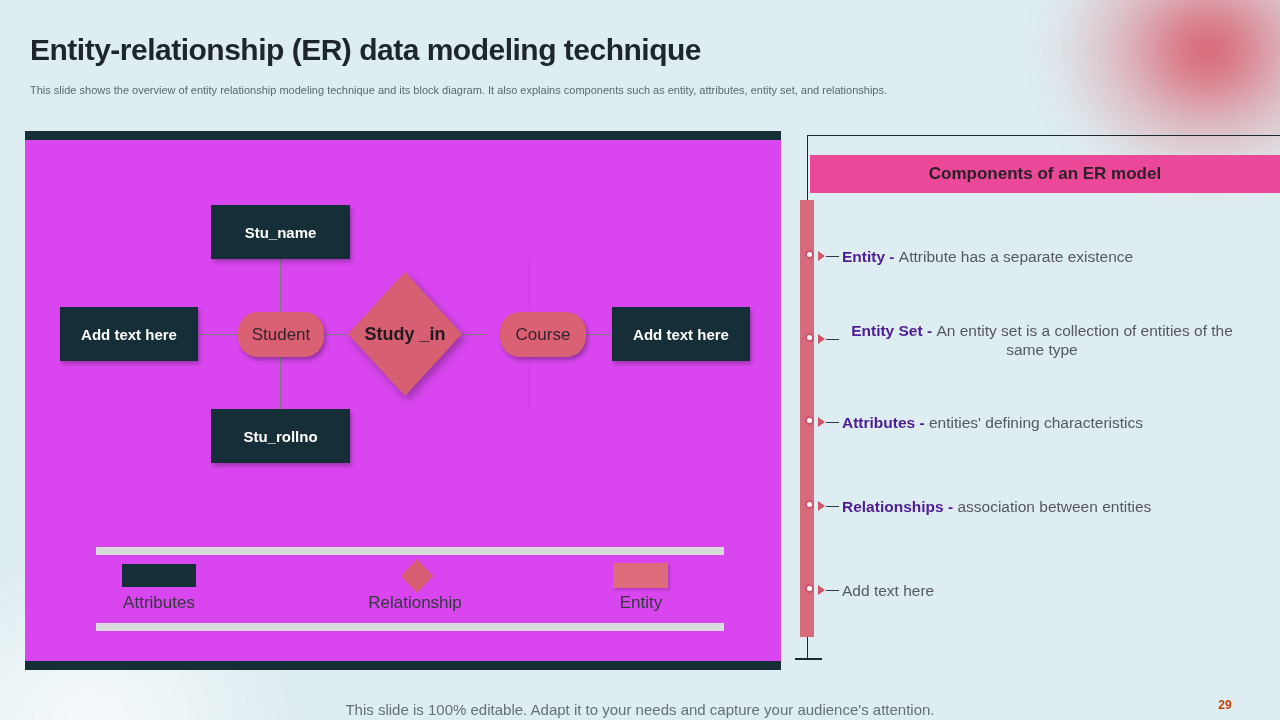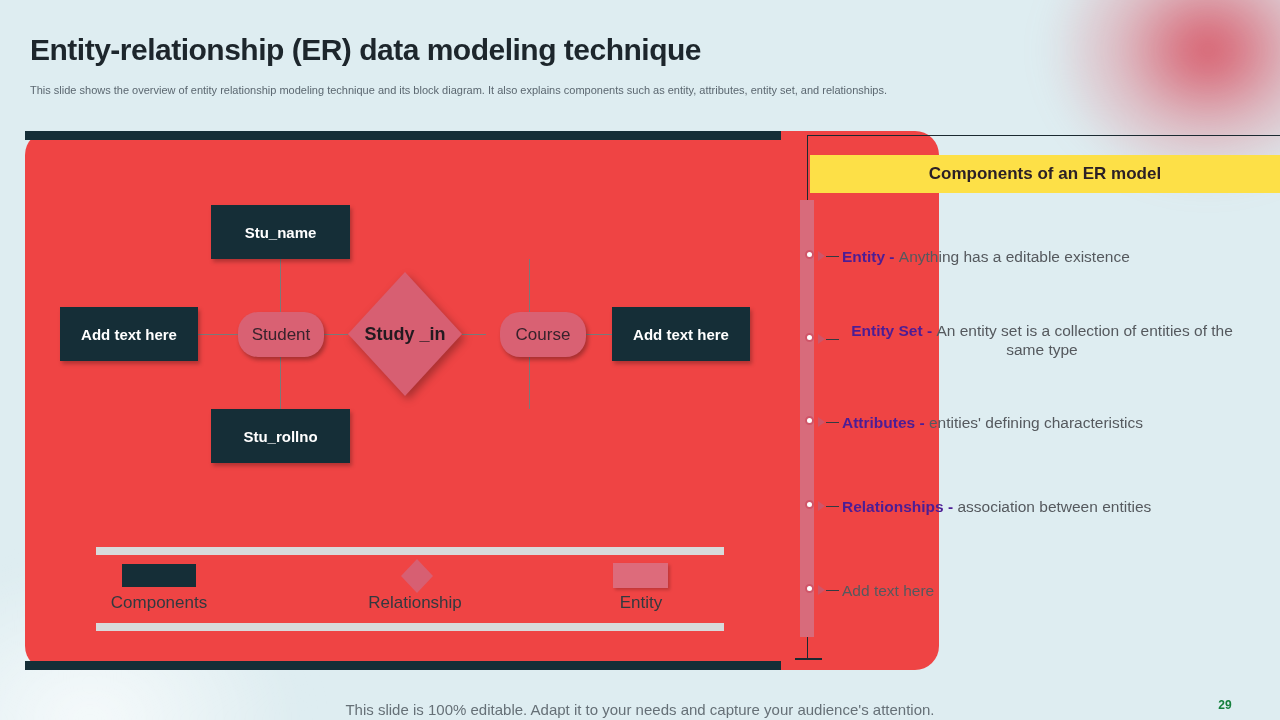--- a/index.html
+++ b/index.html
@@ -27,23 +27,22 @@
     position:absolute; left:30px; top:33px; width:900px;
     font-size:30px; font-weight:bold; letter-spacing:-0.5px; color:#1d262c;
   }
   .slide-subtitle {
     position:absolute; left:30px; top:84px; width:900px;
     font-size:11px; color:#5b6770;
   }
 
   
   .panel {
-    position:absolute; left:25px; top:131px; width:914px; height:539px;
-    background:#ef4444;
-    border-radius:24px;
+    position:absolute; left:25px; top:131px; width:756px; height:539px;
+    background:#d946ef;
   }
   .panel .bar-top, .panel .bar-bottom {
     position:absolute; left:0; width:756px; height:9px; background:#152e37;
   }
   .panel .bar-top { top:0; }
   .panel .bar-bottom { bottom:0; }
 
   .node-dark {
     position:absolute; background:#152e37; color:#ffffff;
     font-size:15px; font-weight:bold;
@@ -88,21 +87,21 @@
   .legend-label {
     position:absolute; top:462px; font-size:17px; color:#33393f; text-align:center;
   }
 
   
   .rp-topline { position:absolute; left:807px; top:135px; width:473px; height:1px; background:#1b2a31; }
   .rp-vline  { position:absolute; left:807px; top:135px; width:1px; height:524px; background:#1b2a31; }
   .rp-endcap { position:absolute; left:795px; top:658px; width:27px; height:2px; background:#1b2a31; }
   .rp-banner {
     position:absolute; left:810px; top:155px; width:470px; height:38px;
-    background:#fde047; color:#2b2026;
+    background:#ec4899; color:#2b2026;
     display:flex; align-items:center; justify-content:center;
     font-size:17px; font-weight:bold;
   }
   .rp-rail {
     position:absolute; left:800px; top:200px; width:14px; height:437px;
     background:#d86b7b;
   }
   .rp-item { position:absolute; left:800px; width:470px; }
   .rp-marker-circle {
     position:absolute; left:5px; top:3px; width:9px; height:9px;
@@ -120,21 +119,21 @@
     margin-left:42px; width:400px; font-size:15.5px; line-height:19px; color:#55595e;
   }
   .rp-text b { color:#4c1d95; }
 
   .footer-note {
     position:absolute; left:0; top:701px; width:1280px; text-align:center;
     font-size:15px; color:#667077;
   }
   .page-number {
     position:absolute; left:1205px; top:698px; width:40px; text-align:center;
-    font-size:12px; font-weight:bold; color:#15803d;
+    font-size:12px; font-weight:bold; color:#c2410c;
   }
 </style>
 </head>
 <body>
 
 <div class="blob-pink"></div>
 <div class="blob-white"></div>
 
 <h1 class="slide-title">Entity-relationship (ER) data modeling technique</h1>
 <p class="slide-subtitle">This slide shows the overview of entity relationship modeling technique and its block diagram. It also explains components such as  entity, attributes, entity set, and relationships.</p>
@@ -163,37 +162,37 @@
 
   <div class="diamond-wrap">
     <div class="diamond">Study _in</div>
   </div>
 
   <div class="legend-bar" style="top:416px;"></div>
   <div class="legend-bar" style="top:492px;"></div>
   <div class="legend-swatch-dark"></div>
   <div class="legend-diamond"></div>
   <div class="legend-swatch-pink"></div>
-  <div class="legend-label" style="left:84px; width:100px;">Components</div>
+  <div class="legend-label" style="left:84px; width:100px;">Attributes</div>
   <div class="legend-label" style="left:330px; width:120px;text-align:center;">Relationship</div>
   <div class="legend-label" style="left:566px; width:100px;">Entity</div>
 </div>
 
 <div class="rp-topline"></div>
 <div class="rp-vline"></div>
 <div class="rp-endcap"></div>
 
 <div class="rp-banner">Components of an ER model</div>
 <div class="rp-rail"></div>
 
 <div class="rp-item" style="top:247px;">
   <span class="rp-marker-circle"></span>
   <span class="rp-marker-arrow"></span>
   <span class="rp-marker-line"></span>
-  <div class="rp-text"><b>Entity - </b><span>Anything has a editable existence</span></div>
+  <div class="rp-text"><b>Entity - </b><span>Attribute has a separate existence</span></div>
 </div>
 
 <div class="rp-item" style="top:321px;text-align:center;">
   <span class="rp-marker-circle" style="top:12px;"></span>
   <span class="rp-marker-arrow" style="top:13px;"></span>
   <span class="rp-marker-line" style="top:18px;"></span>
   <div class="rp-text"><b>Entity Set - </b><span>An entity set is a collection of entities of the same type</span></div>
 </div>
 
 <div class="rp-item" style="top:413px;">

